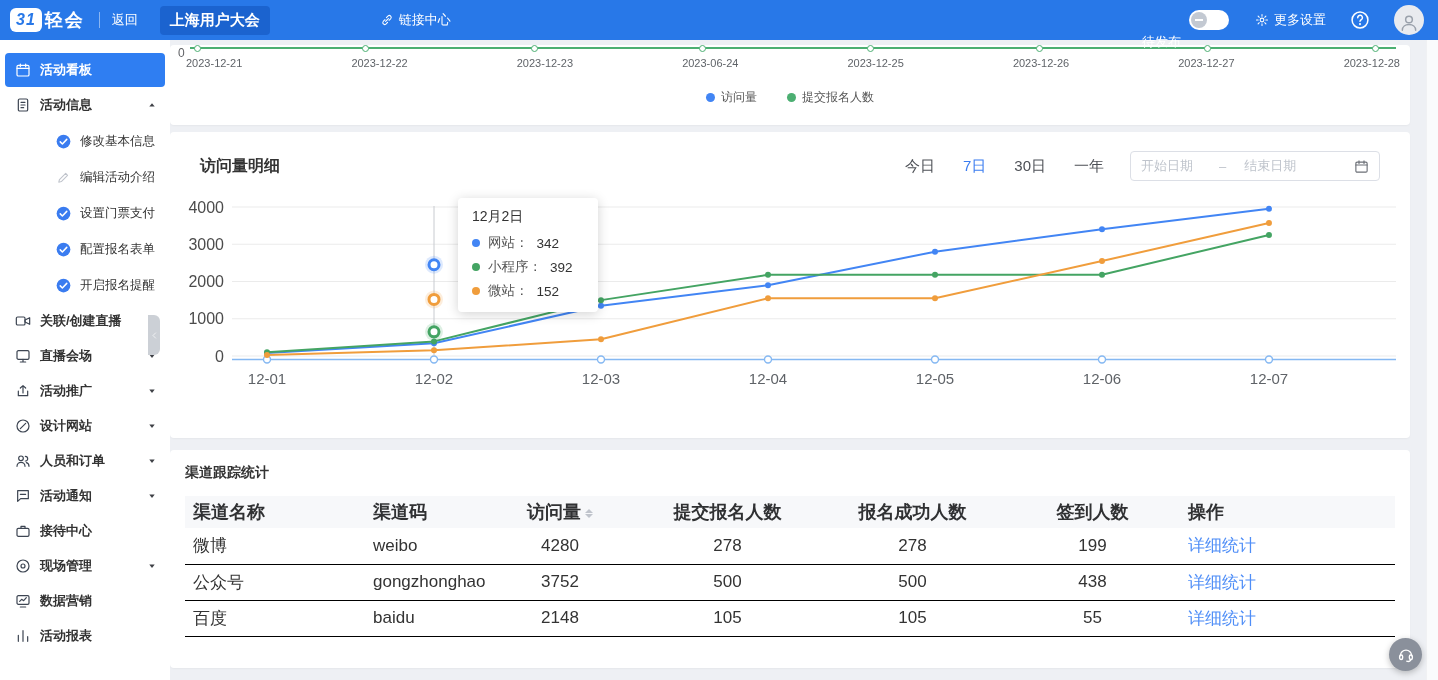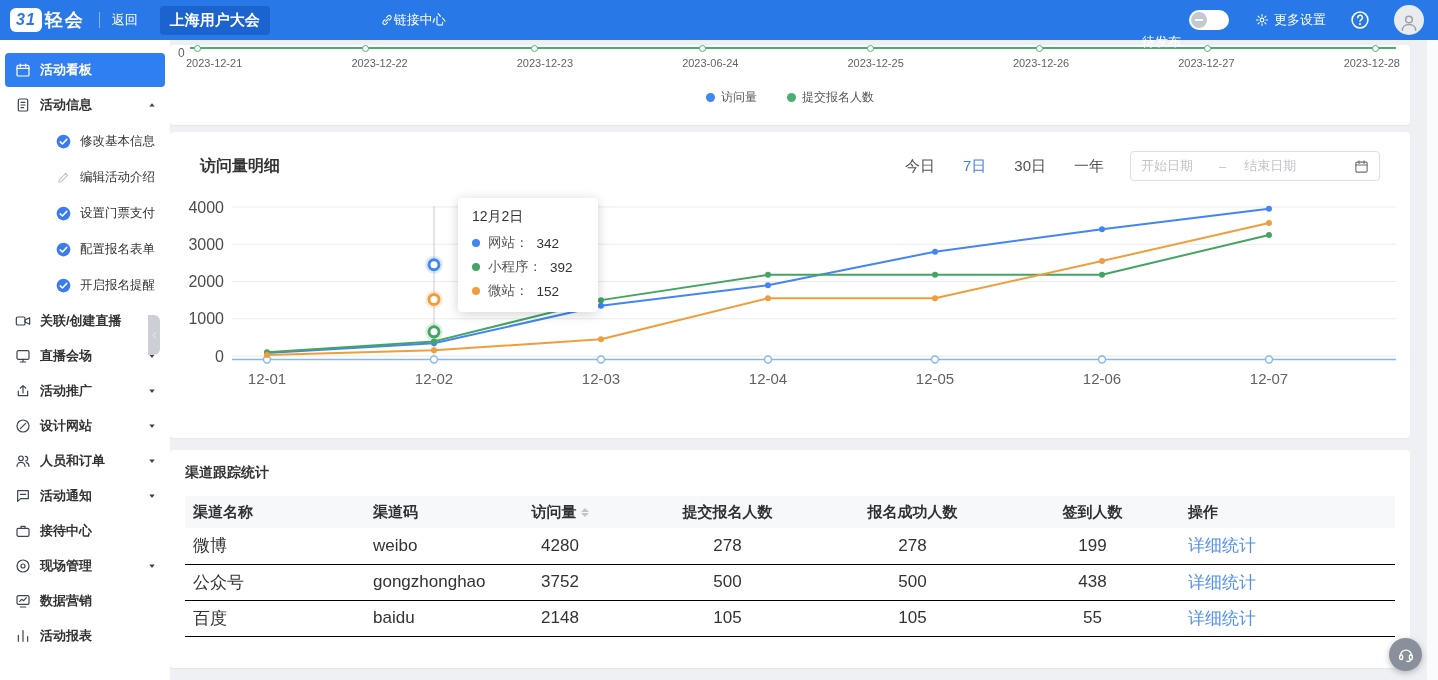--- a/index.html
+++ b/index.html
@@ -8,21 +8,21 @@
   .ic svg { display:block; width:100%; height:100%; }
 
   
   .topbar { position:absolute; top:0; left:0; width:1438px; height:40px; background:#2878e8; display:flex; align-items:center; color:#fff; z-index:30; }
   .logo { display:flex; align-items:center; margin-left:10px; cursor:pointer; }
   .logo-badge { background:#fff; color:#2878e8; font-weight:800; font-style:italic; font-size:16px; border-radius:6px; padding:3px 6px; letter-spacing:1px; }
   .logo-text { color:#fff; font-weight:800; font-size:18px; margin-left:3px; letter-spacing:2px; }
   .tb-divider { width:1px; height:16px; background:rgba(255,255,255,.45); margin:0 12px 0 14px; }
   .tb-back { background:none; border:none; color:#fff; font-size:13px; cursor:pointer; font-family:inherit; }
   .tb-chip { background:#1b63cf; border-radius:4px; padding:5px 10px; font-size:15px; font-weight:700; margin-left:22px; cursor:pointer; }
-  .tb-link { display:flex; align-items:center; font-size:13px; margin-left:110px; cursor:pointer; }
+  .tb-link { display:flex; align-items:center; gap:5px; font-size:13px; margin-left:110px; cursor:pointer; }
   .tb-link .ic, .tb-more .ic { width:14px; height:14px; }
   .tb-right { margin-left:auto; display:flex; align-items:center; margin-right:14px; }
   .tb-pub { font-size:13px; margin-right:8px;margin-top:44px; }
   .switch { width:40px; height:20px; background:#fff; border-radius:10px; position:relative; cursor:pointer; }
   .switch .knob { position:absolute; left:2px; top:2px; width:16px; height:16px; border-radius:50%; background:#c3c9d2; display:flex; align-items:center; justify-content:center; }
   .switch .minus { width:8px; height:2px; background:#fff; display:block; }
   .tb-more { display:flex; align-items:center; gap:5px; font-size:13px; margin-left:26px; cursor:pointer; }
   .help { width:20px; height:20px; margin-left:24px; cursor:pointer; }
   .avatar { width:30px; height:30px; border-radius:50%; background:#e9ebef; color:#9aa1ab; margin-left:24px; display:flex; align-items:center; justify-content:center; cursor:pointer; overflow:hidden; }
   .avatar .ic { width:20px; height:20px; margin-top:4px; }
@@ -74,21 +74,21 @@
   .tt-title { font-size:14px; color:#333; margin-bottom:8px; }
   .tt-row { display:flex; align-items:center; gap:8px; font-size:13.5px; color:#555; margin-top:6px; }
   .tt-dot { width:8px; height:8px; border-radius:50%; flex:none; }
   .tt-val { color:#333; }
   .main-legend { position:absolute; top:282px; left:0; right:0; display:flex; justify-content:center; gap:44px; font-size:13px; color:#555; }
 
   
   .tbl-title { position:absolute; top:14px; left:15px; font-size:14px; font-weight:600; color:#333; }
   .tbl-wrap { position:absolute; top:46px; left:15px; right:15px; }
   table { width:100%; border-collapse:collapse; table-layout:fixed; }
-  thead th { background:#f7f8fa; height:32px; font-size:15px; color:#303133; font-weight:600; text-align:left; padding:0 8px; }
+  thead th { background:#f7f8fa; height:32px; font-size:18px; color:#303133; font-weight:600; text-align:left; padding:0 8px; }
   tbody td { height:36px; border-bottom:1px solid #000000; font-size:17px; color:#333; padding:0 8px; }
   th.c, td.c { text-align:center; }
   td.link-cell span { color:#4f8ef7; cursor:pointer; }
   .sort { display:inline-flex; flex-direction:column; vertical-align:middle; margin-left:4px; gap:1px; cursor:pointer; }
   .sort i { display:block; width:0; height:0; border-left:4px solid transparent; border-right:4px solid transparent; }
   .sort .up { border-bottom:4px solid #c0c4cc; }
   .sort .down { border-top:4px solid #c0c4cc; }
 
   .float-help { position:absolute; left:1389px; top:638px; width:33px; height:33px; border-radius:50%; background:#8a909b; color:#fff; display:flex; align-items:center; justify-content:center; cursor:pointer; box-shadow:0 2px 6px rgba(0,0,0,.25); z-index:40; }
   .float-help .ic { width:18px; height:18px; }

